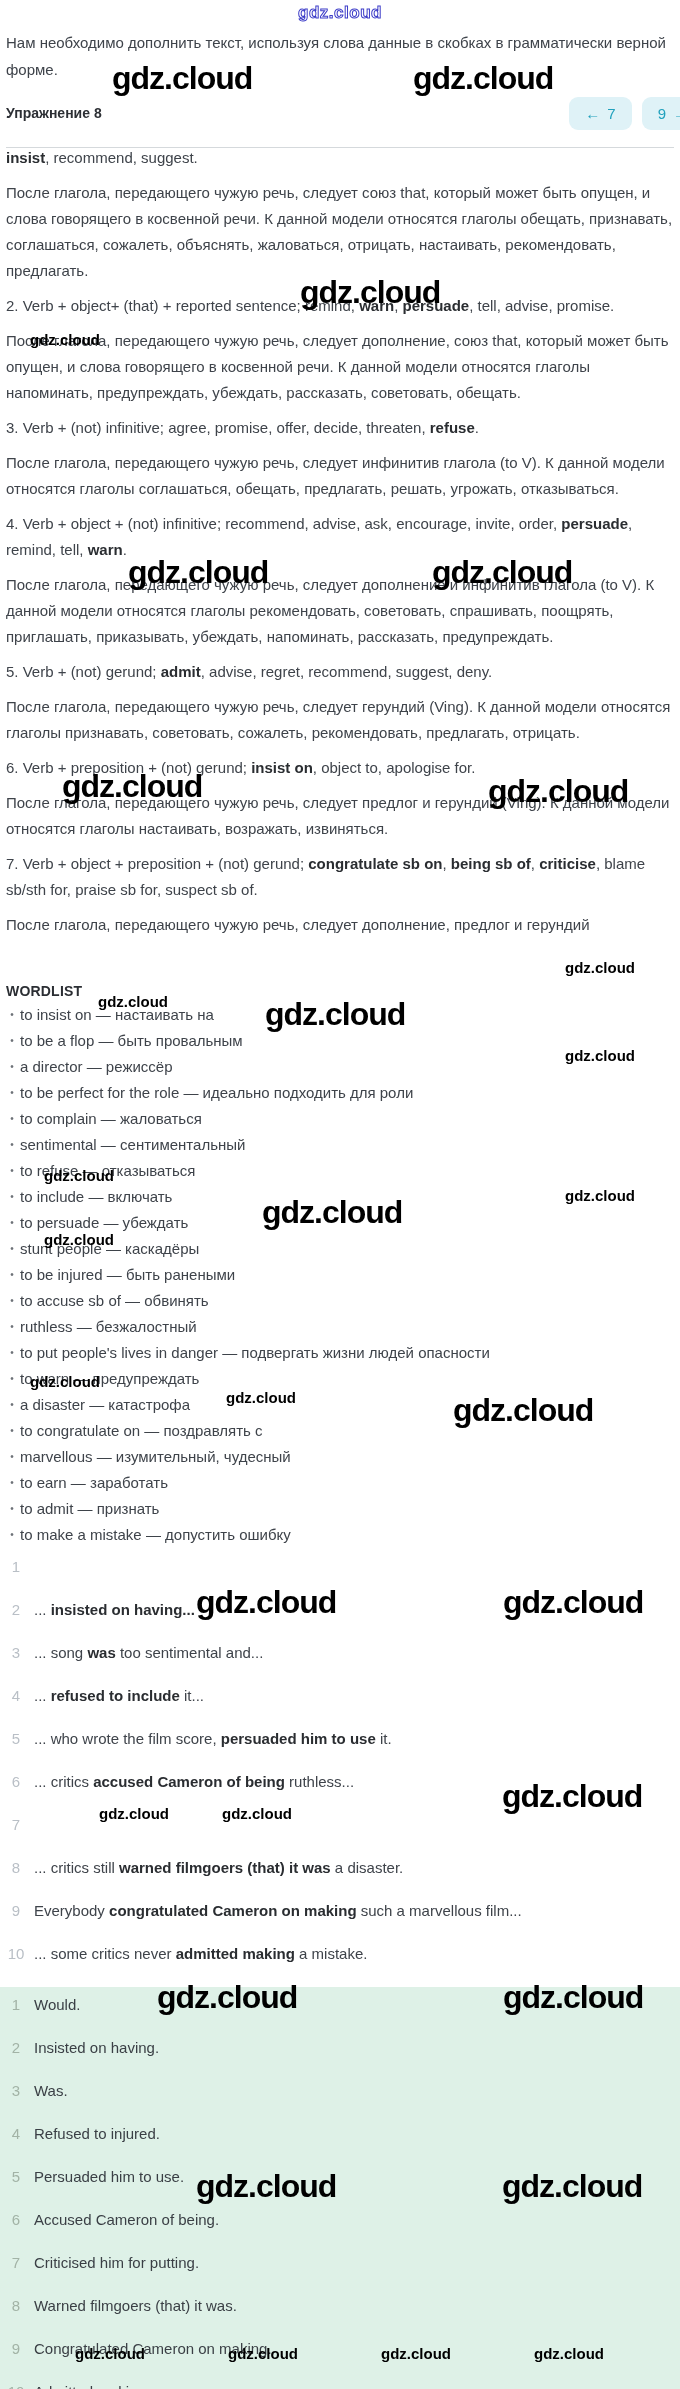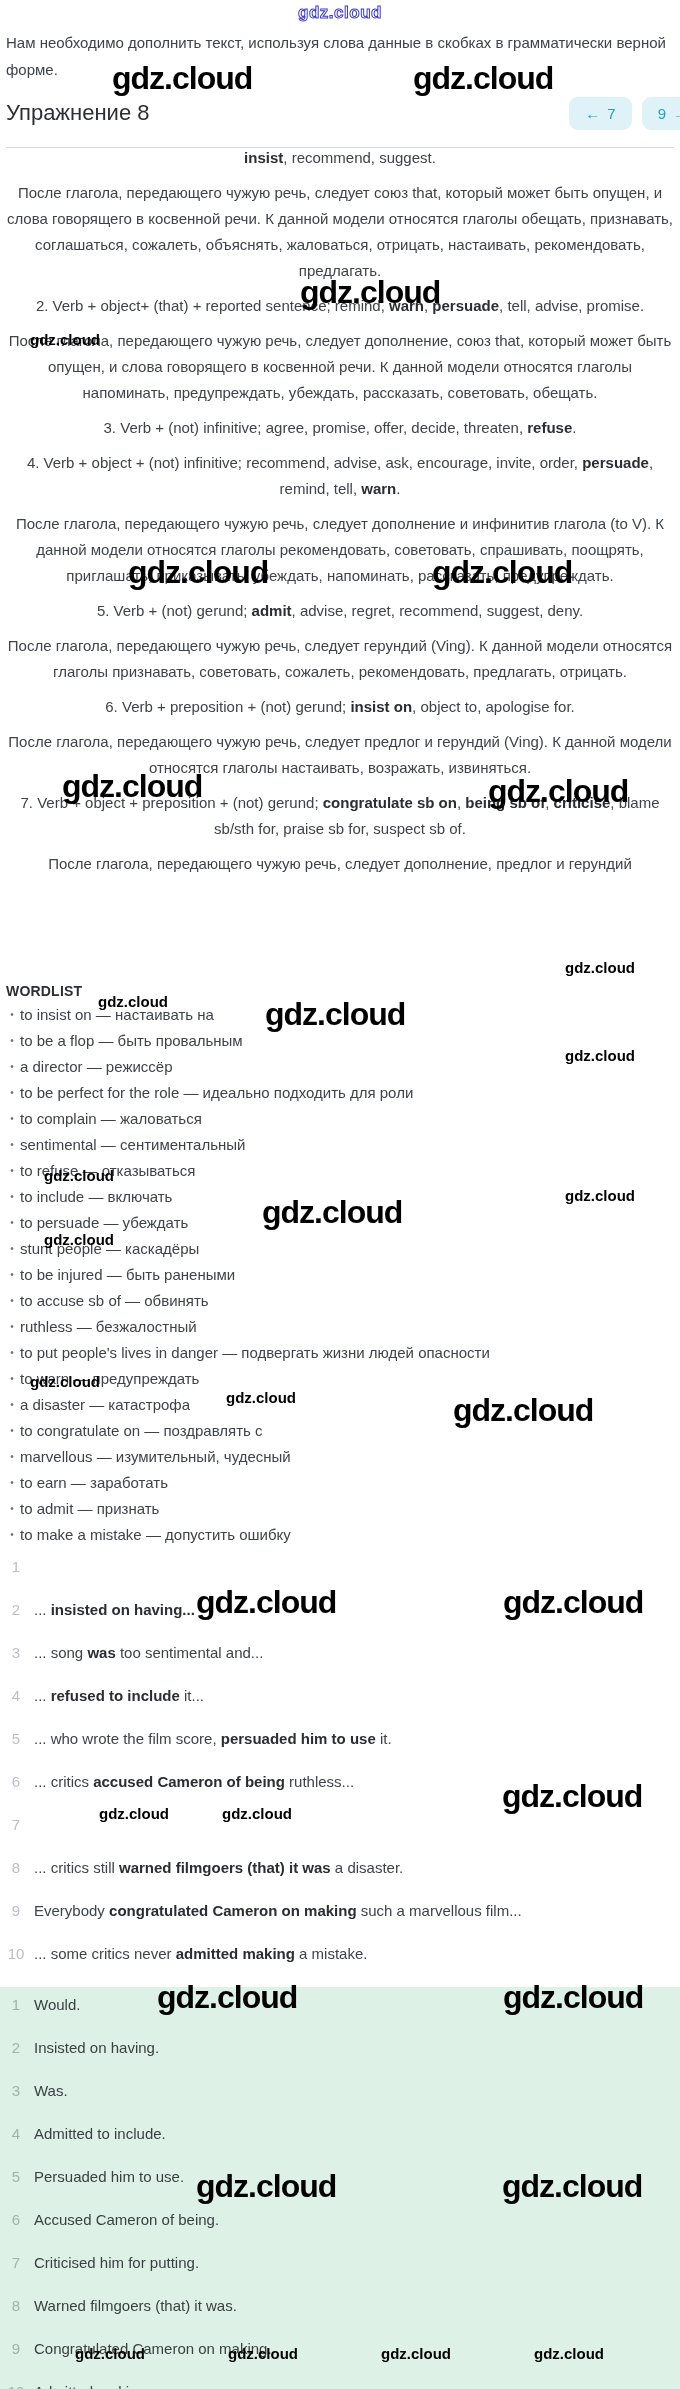--- a/index.html
+++ b/index.html
@@ -8,30 +8,30 @@
     background:#ffffff; font-family:"Liberation Sans", sans-serif;
     color:#3e434a; -webkit-font-smoothing:antialiased;
   }
   .logo {
     text-align:center; padding-top:3px; font-size:17px; font-weight:bold;
     letter-spacing:.5px; color:#ffffff; -webkit-text-stroke:1px #3c3cc8;
     line-height:20px;
   }
   .intro { margin:6px 6px 0 6px; font-size:15px; line-height:27px; color:#3e434a; }
   .head-row { display:flex; align-items:center; justify-content:space-between; margin:12px 6px 0 6px; height:36px; }
-  .title { font-size:22px; font-weight:normal; color:#2c2f34; }
+  .title { font-size:14px; font-weight:bold; color:#2c2f34; }
   .nav { display:flex; gap:10px; }
   .btn {
     display:flex; align-items:center; gap:7px; background:#dff2f7; color:#21a1bd;
     border:none; border-radius:9px; font-size:15px; padding:8px 16px;
     font-family:inherit; cursor:pointer; white-space:nowrap;
   }
   .btn-next { margin-right:-30px; }
   .rules { margin:16px 6px 0 6px; height:830px; overflow:hidden; border-top:1px solid #d5d9dc; }
-  .rules-in { margin-top:-3px;text-align:center; }
+  .rules-in { margin-top:-3px; }
   .rule-p { margin:0 0 9px 0; font-size:15px; line-height:26px; }
   .b { font-weight:bold; color:#2a2d31; }
   .wl-head { margin:5px 6px 0 6px; font-size:14px; font-weight:bold; color:#2b2e33; line-height:17px; letter-spacing:.2px; }
   .wordlist { list-style:none; margin:5px 6px 0 6px; padding:0; }
   .wordlist li { font-size:15px; line-height:20px; margin-bottom:6px; display:flex; }
   .bullet { color:#6d7278; width:12px; flex:none; text-align:center; font-size:10px; line-height:20px; margin-right:2px; }
   .tasklist, .answerlist { list-style:none; margin:0; padding:0; }
   .tasklist { margin:12px 6px 0 6px; }
   .tasklist li, .answerlist li { display:flex; gap:8px; font-size:15px; line-height:20px; margin-bottom:23px; }
   .num { display:inline-block; width:20px; text-align:center; color:#b9bfc6; flex:none; }
@@ -66,20 +66,21 @@
     </div>
   </div>
 
   <div class="rules">
     <div class="rules-in" id="rules-content">
         <p class="rule-p"><span class="b">insist</span><span>, recommend, suggest.</span></p>
         <p class="rule-p"><span>После глагола, передающего чужую речь, следует союз that, который может быть опущен, и слова говорящего в косвенной речи. К данной модели относятся глаголы обещать, признавать, соглашаться, сожалеть, объяснять, жаловаться, отрицать, настаивать, рекомендовать, предлагать.</span></p>
         <p class="rule-p"><span>2. Verb + object+ (that) + reported sentence; remind, </span><span class="b">warn</span><span>, </span><span class="b">persuade</span><span>, tell, advise, promise.</span></p>
         <p class="rule-p"><span>После глагола, передающего чужую речь, следует дополнение, союз that, который может быть опущен, и слова говорящего в косвенной речи. К данной модели относятся глаголы напоминать, предупреждать, убеждать, рассказать, советовать, обещать.</span></p>
         <p class="rule-p"><span>3. Verb + (not) infinitive; agree, promise, offer, decide, threaten, </span><span class="b">refuse</span><span>.</span></p>
+        <p class="rule-p"><span>После глагола, передающего чужую речь, следует инфинитив глагола (to V). К данной модели относятся глаголы соглашаться, обещать, предлагать, решать, угрожать, отказываться.</span></p>
         <p class="rule-p"><span>4. Verb + object + (not) infinitive; recommend, advise, ask, encourage, invite, order, </span><span class="b">persuade</span><span>, remind, tell, </span><span class="b">warn</span><span>.</span></p>
         <p class="rule-p"><span>После глагола, передающего чужую речь, следует дополнение и инфинитив глагола (to V). К данной модели относятся глаголы рекомендовать, советовать, спрашивать, поощрять, приглашать, приказывать, убеждать, напоминать, рассказать, предупреждать.</span></p>
         <p class="rule-p"><span>5. Verb + (not) gerund; </span><span class="b">admit</span><span>, advise, regret, recommend, suggest, deny.</span></p>
         <p class="rule-p"><span>После глагола, передающего чужую речь, следует герундий (Ving). К данной модели относятся глаголы признавать, советовать, сожалеть, рекомендовать, предлагать, отрицать.</span></p>
         <p class="rule-p"><span>6. Verb + preposition + (not) gerund; </span><span class="b">insist on</span><span>, object to, apologise for.</span></p>
         <p class="rule-p"><span>После глагола, передающего чужую речь, следует предлог и герундий (Ving). К данной модели относятся глаголы настаивать, возражать, извиняться.</span></p>
         <p class="rule-p"><span>7. Verb + object + preposition + (not) gerund; </span><span class="b">congratulate sb on</span><span>, </span><span class="b">being sb of</span><span>, </span><span class="b">criticise</span><span>, blame sb/sth for, praise sb for, suspect sb of.</span></p>
         <p class="rule-p"><span>После глагола, передающего чужую речь, следует дополнение, предлог и герундий</span></p>
       </div>
   </div>
@@ -223,21 +224,21 @@
         <li>
           <span class="num">2</span>
           <span>Insisted on having.</span>
         </li>
         <li>
           <span class="num">3</span>
           <span>Was.</span>
         </li>
         <li>
           <span class="num">4</span>
-          <span>Admitted to include.</span>
+          <span>Refused to injured.</span>
         </li>
         <li>
           <span class="num">5</span>
           <span>Persuaded him to use.</span>
         </li>
         <li>
           <span class="num">6</span>
           <span>Accused Cameron of being.</span>
         </li>
         <li>

